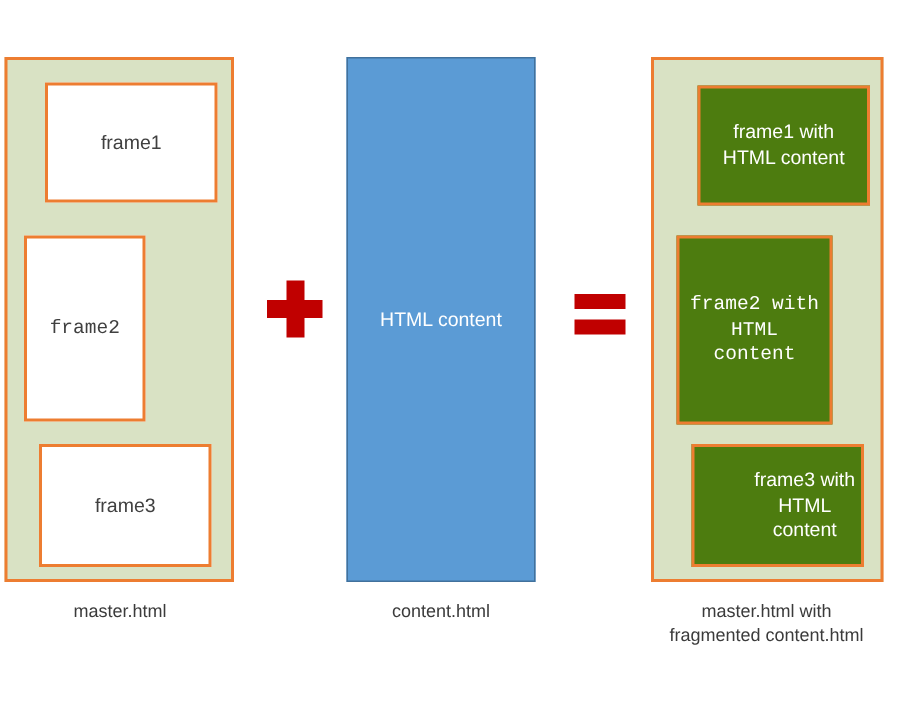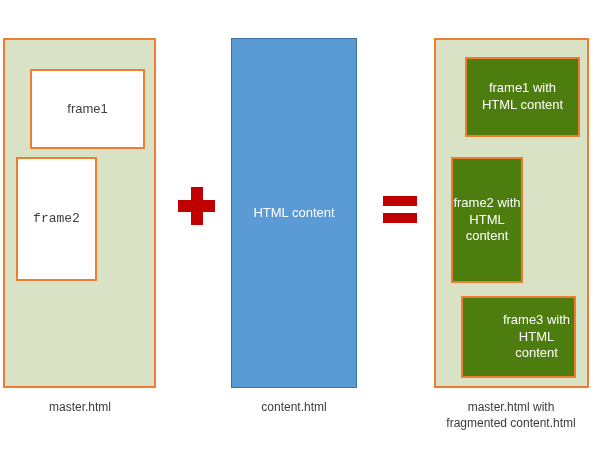--- a/index.html
+++ b/index.html
@@ -108,28 +108,31 @@
   .op-equals .bar-top { top: 0; }
   .op-equals .bar-bottom { top: 17px; }
 </style>
 </head>
 <body>
 
 <div class="canvas">
 
   <div class="box panel-green" style="left:3px; top:38px; width:153px; height:350px;"></div>
 
-  <div class="box frame-white" style="left:30px; top:69px; width:115px; height:80px;">
+  <div class="box frame-white" style="left:30px; top:55px; width:115px; height:80px;">
     <span>frame1</span>
   </div>
 
   <div class="box frame-white" style="left:16px; top:157px; width:81px; height:124px;font-family:Liberation Mono, monospace;">
     <span>frame2</span>
   </div>
 
+  <div class="box frame-white" style="left:26px; top:296px; width:115px; height:82px;">
+    <span>frame3</span>
+  </div>
 
   <div class="caption" style="left:0px; top:399px; width:160px;">master.html</div>
 
   <div class="op op-plus" style="left:178px; top:187px; width:37px; height:38px;" role="img" aria-label="plus">
     <span class="bar-h"></span>
     <span class="bar-v"></span>
   </div>
 
   <div class="box content-blue" style="left:231px; top:38px; width:126px; height:350px;">
     <span>HTML content</span>
@@ -142,21 +145,21 @@
     <span class="bar bar-bottom"></span>
   </div>
 
   <div class="box panel-green" style="left:434px; top:38px; width:155px; height:350px;"></div>
 
   <div class="box frame-blue" style="left:465px; top:57px; width:115px; height:80px;">
     <span style="white-space:pre-line;">frame1 with
 HTML content</span>
   </div>
 
-  <div class="box frame-blue" style="left:451px; top:157px; width:72px; height:126px;">
+  <div class="box frame-blue" style="left:451px; top:157px; width:104px; height:126px;font-family:Liberation Mono, monospace;">
     <span style="white-space:pre-line;">frame2 with
 HTML
 content</span>
   </div>
 
   <div class="box frame-blue" style="left:461px; top:296px; width:115px; height:82px;">
     <span style="white-space:pre-line;margin-left:36px;">frame3 with
 HTML content</span>
   </div>
 

